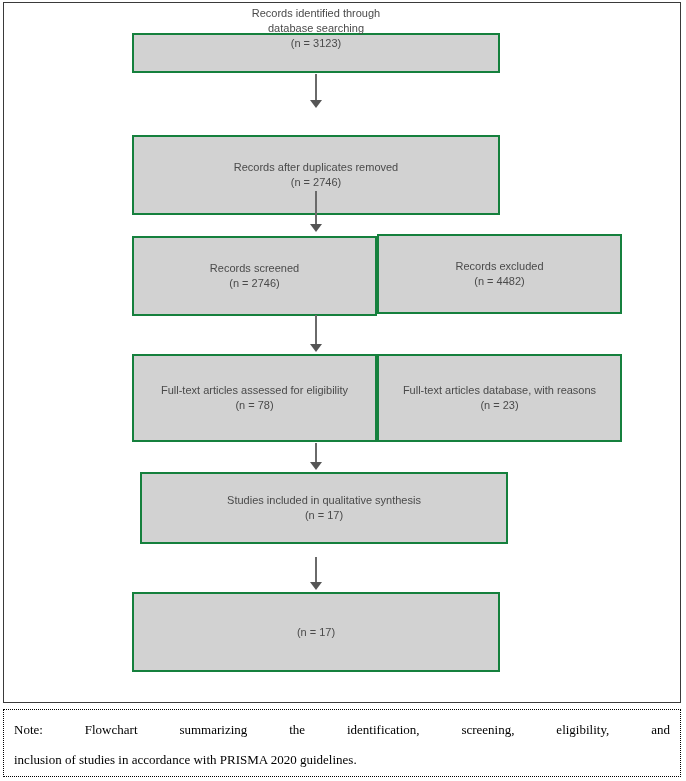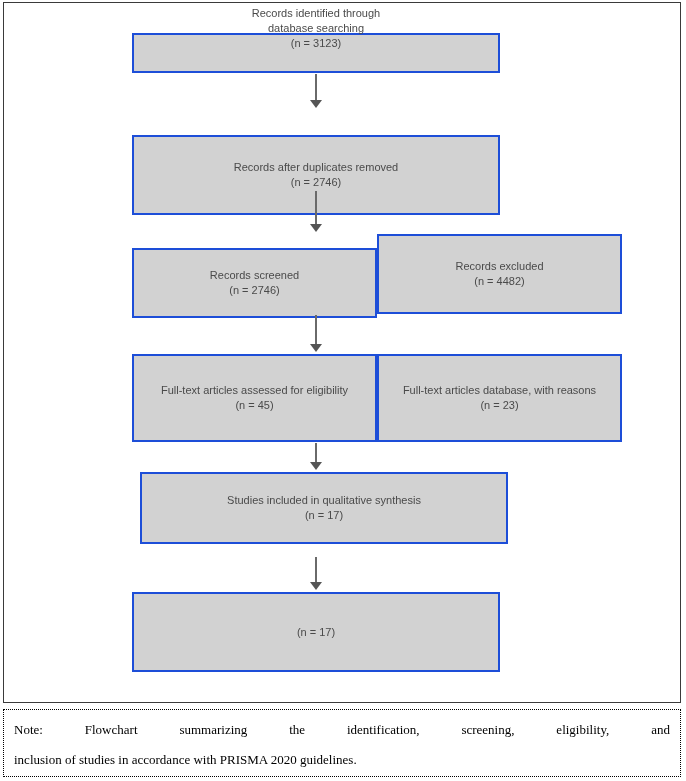--- a/index.html
+++ b/index.html
@@ -33,21 +33,21 @@
     top: 0;
     width: 686px;
     height: 703px;
   }
 
   
   .node {
     position: absolute;
     box-sizing: border-box;
     background: #d2d2d2;
-    border: 2px solid #1d4ed8;
+    border: 2px solid #15803d;
     display: flex;
     align-items: center;
     justify-content: center;
   }
   .node-text {
     text-align: center;
     color: #4a4a4a;
     font-size: 11px;
     line-height: 15px;
     white-space: nowrap;
@@ -61,21 +61,21 @@
   }
   #node-identified .node-text {
     position: absolute;
     left: 0; right: 0;
     top: -29px;
   }
 
   #node-duplicates { left: 132px; top: 110px; width: 368px; height: 80px; margin-top: 25px; }
 
   
-  #node-screened       { left: 132px; top: 248px; width: 245px; height: 70px; }
+  #node-screened       { left: 132px; top: 236px; width: 245px; height: 80px; }
   #node-rec-excluded   { left: 377px; top: 234px; width: 245px; height: 80px; }
 
   
   #node-fulltext       { left: 132px; top: 354px; width: 245px; height: 88px; }
   #node-ft-excluded    { left: 377px; top: 354px; width: 245px; height: 88px; }
 
   
   #node-fulltext .node-text,
   #node-ft-excluded .node-text {
     position: absolute;
@@ -180,21 +180,21 @@
       <span class="n-line">(n = 4482)</span>
     </div>
   </div>
 
   <div class="connector" id="conn-3"></div>
   <div class="arrowhead" id="head-3"></div>
 
   <div class="node" id="node-fulltext">
     <div class="node-text">
       <span class="n-line">Full-text articles assessed for eligibility</span>
-      <span class="n-line">(n = 45)</span>
+      <span class="n-line">(n = 78)</span>
     </div>
   </div>
 
   <div class="node" id="node-ft-excluded">
     <div class="node-text">
       <span class="n-line">Full-text articles database, with reasons</span>
       <span class="n-line">(n = 23)</span>
     </div>
   </div>
 

